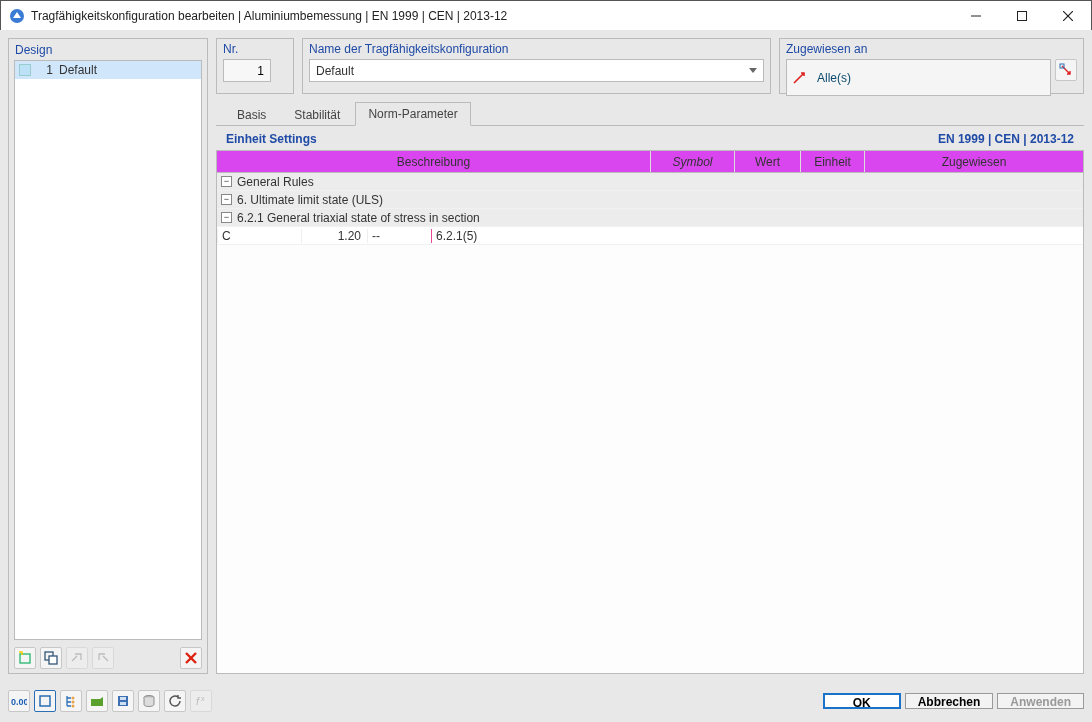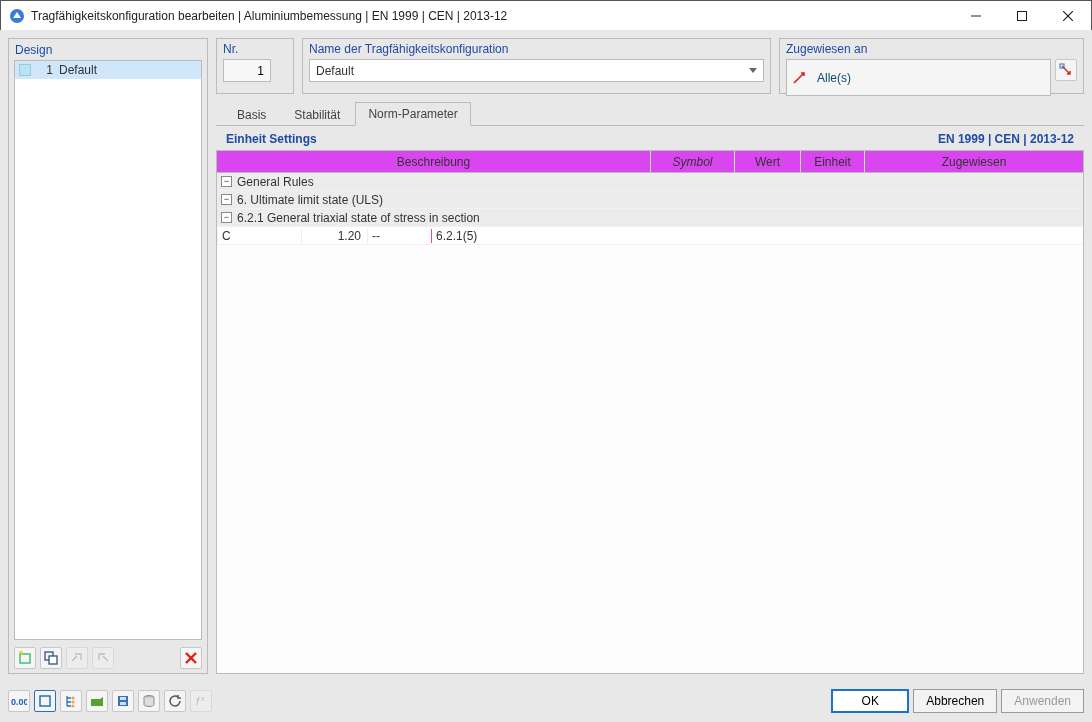--- a/index.html
+++ b/index.html
@@ -262,27 +262,28 @@
   .bottom-bar {
     position:absolute;
     left:8px; right:8px; bottom:6px;
     height:30px;
     display:flex;
     align-items:center;
     gap:4px;
   }
   .bottom-bar .spacer { flex:1; }
   .dlg-btn {
-    height:24px;
+    height:16px;
     min-width:78px;
     border:1px solid #9a9a9a;
     background:#f3f3f3;
     font-size:12px;
     font-family:inherit;
     padding:1px 12px;
+    font-weight:bold;
   }
   .dlg-btn.primary {
     border:2px solid #1a73c8;
     background:#fff;
   }
   .dlg-btn.disabled { color:#999; }
 
   .chev-down {
     width:0;height:0;border-left:4px solid transparent;border-right:4px solid transparent;border-top:5px solid #666;
   }

